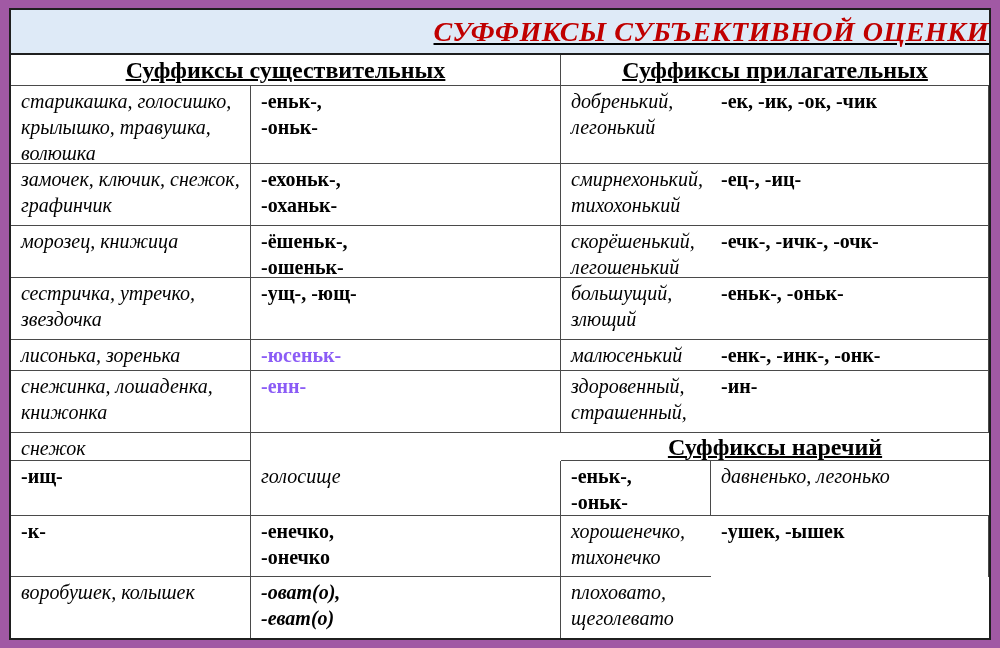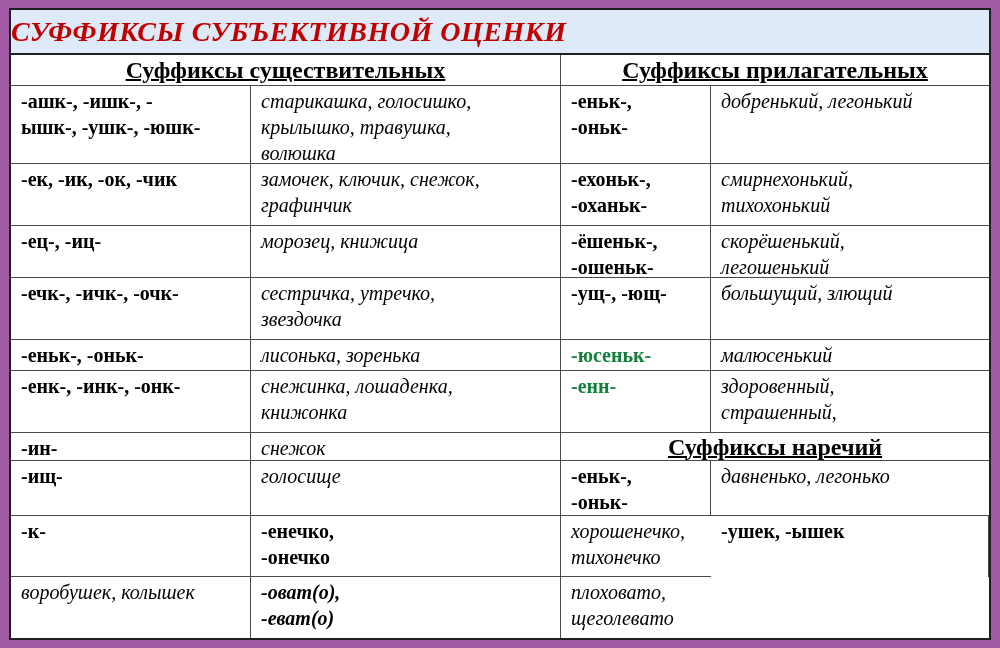--- a/index.html
+++ b/index.html
@@ -16,21 +16,21 @@
   .inner {
     width:100%; height:100%;
     background:#ffffff;
     border:2px solid #1f1f1f;
     display:flex; flex-direction:column;
   }
   .title-band {
     height:45px; flex:0 0 45px;
     background:#DEEAF7;
     border-bottom:2px solid #1f1f1f;
-    display:flex; align-items:center; justify-content:flex-start;
+    display:flex; align-items:center; justify-content:flex-end;text-decoration:underline;
   }
   .title {
     font-weight:bold; font-style:italic;
     font-size:28px; color:#C00000;
     letter-spacing:0.5px;
     white-space:nowrap;
   }
   .grid {
     flex:1 1 auto;
     display:grid;
@@ -44,21 +44,21 @@
     border-bottom:1.5px solid #4a4a4a;
     padding:2px 6px 0 10px;
     white-space:pre-line;
     overflow:hidden;
   }
   .ec { border-right:none; }   
   .er { border-bottom:none; }  
   .suffix { font-weight:bold; }
   .example { font-style:italic; }
   .bi { font-weight:bold; font-style:italic; }
-  .muted { color:#15803d; }
+  .muted { color:#8b5cf6; }
   .hdr {
     grid-column:span 2;
     display:flex; align-items:center; justify-content:center;
     font-weight:bold; font-size:24px;
     padding:13px; white-space:nowrap;
   }
   .hdr .u { text-decoration:underline; text-decoration-thickness:2px; }
   .hdr-adv { grid-column:3 / 5; }
 </style>
 </head>
@@ -73,22 +73,20 @@
 
     <div class="grid">
 
       <div class="cell hdr">
           <span class="u">Суффиксы существительных</span>
         </div>
       <div class="cell hdr ec">
           <span class="u">Суффиксы прилагательных</span>
         </div>
 
-      <div class="cell suffix">-ашк-, -ишк-, -
-ышк-, -ушк-, -юшк-</div>
       <div class="cell example">старикашка, голосишко,
 крылышко, травушка,
 волюшка</div>
       <div class="cell suffix">-еньк-,
 -оньк-</div>
       <div class="cell example ec">добренький, легонький</div>
 
       <div class="cell suffix">-ек, -ик, -ок, -чик</div>
       <div class="cell example">замочек, ключик, снежок,
 графинчик</div>

